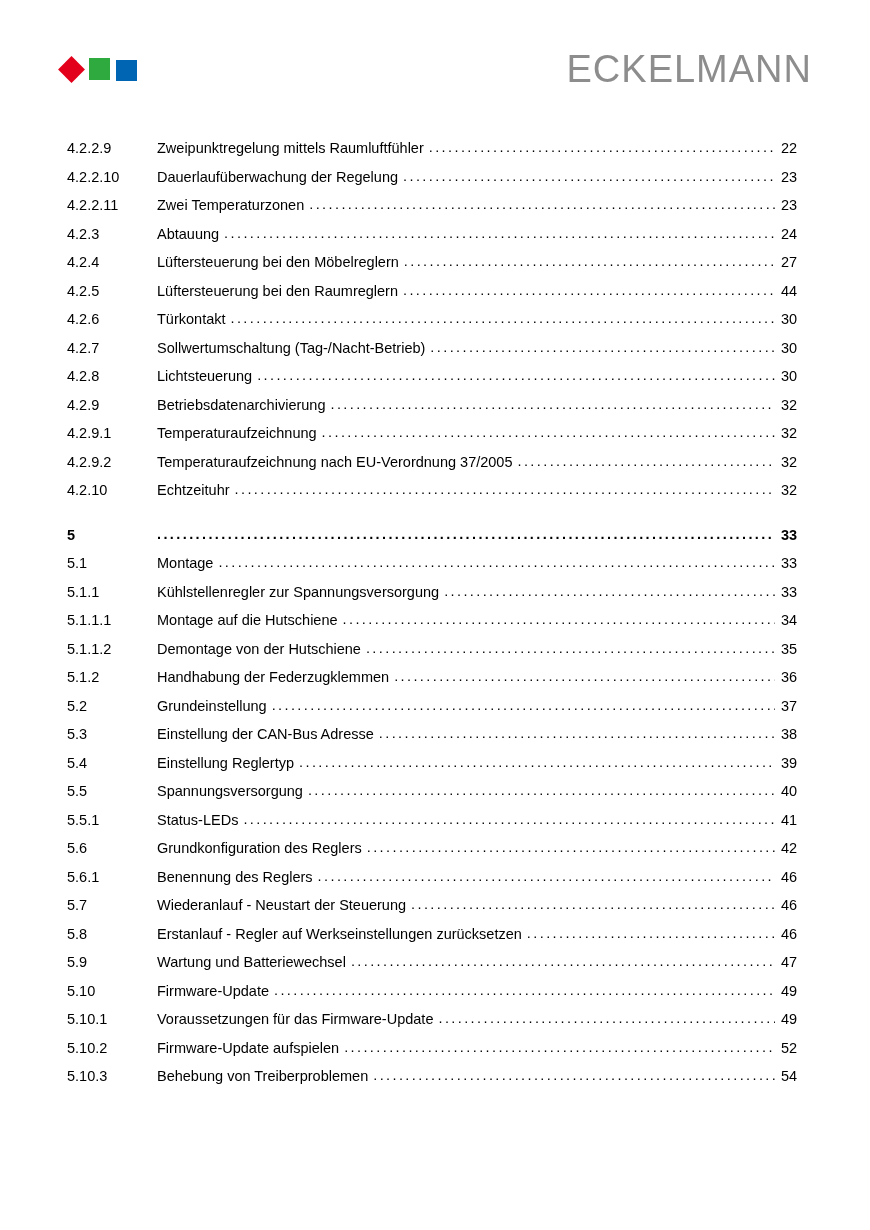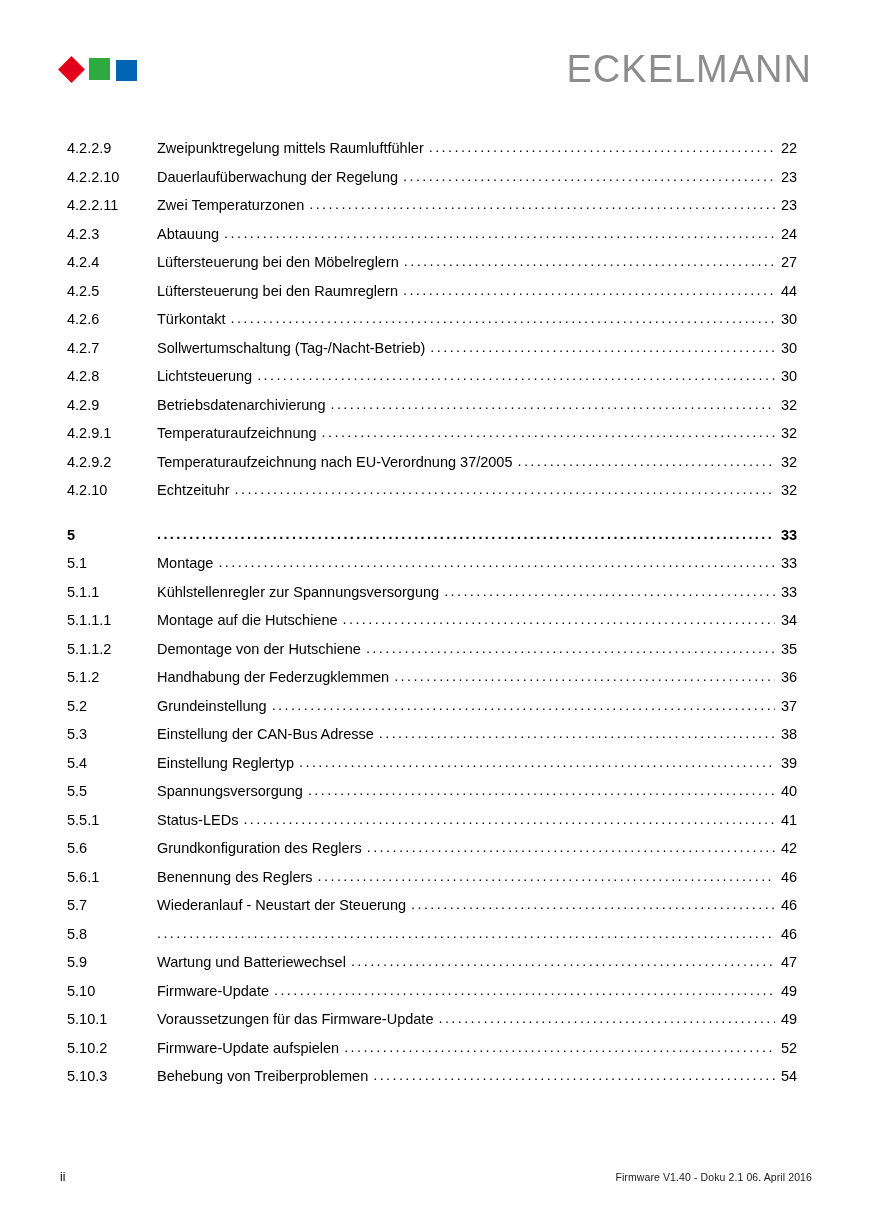--- a/index.html
+++ b/index.html
@@ -325,20 +325,21 @@
         <span class="toc-page">46</span>
       </div>
       <div class="toc-row">
         <span class="toc-num">5.7</span>
         <span class="toc-title">Wiederanlauf - Neustart der Steuerung</span>
         <span class="toc-dots">...........................................................................................................................................</span>
         <span class="toc-page">46</span>
       </div>
       <div class="toc-row">
         <span class="toc-num">5.8</span>
+        <span class="toc-title">Erstanlauf - Regler auf Werkseinstellungen zurücksetzen</span>
         <span class="toc-dots">...........................................................................................................................................</span>
         <span class="toc-page">46</span>
       </div>
       <div class="toc-row">
         <span class="toc-num">5.9</span>
         <span class="toc-title">Wartung und Batteriewechsel</span>
         <span class="toc-dots">...........................................................................................................................................</span>
         <span class="toc-page">47</span>
       </div>
       <div class="toc-row">
@@ -360,18 +361,14 @@
         <span class="toc-page">52</span>
       </div>
       <div class="toc-row">
         <span class="toc-num">5.10.3</span>
         <span class="toc-title">Behebung von Treiberproblemen</span>
         <span class="toc-dots">...........................................................................................................................................</span>
         <span class="toc-page">54</span>
       </div>
     </div>
 
-  <div class="footer">
-    <div class="footer-left">ii</div>
-    <div class="footer-right">Firmware V1.40 - Doku 2.1   06. April 2016</div>
-  </div>
 
 </div>
 
 </body></html>

